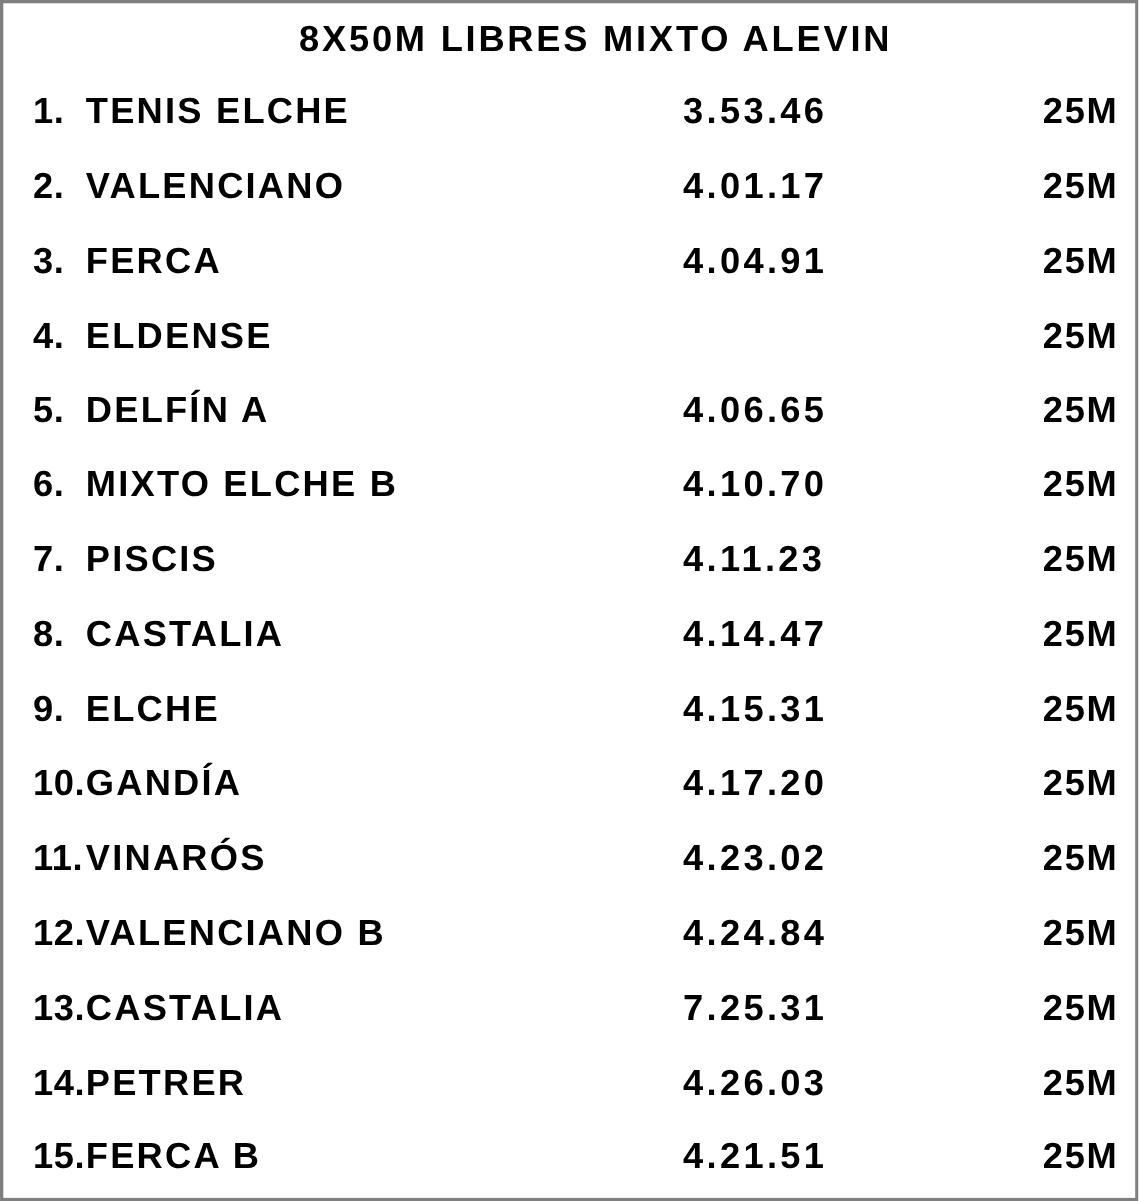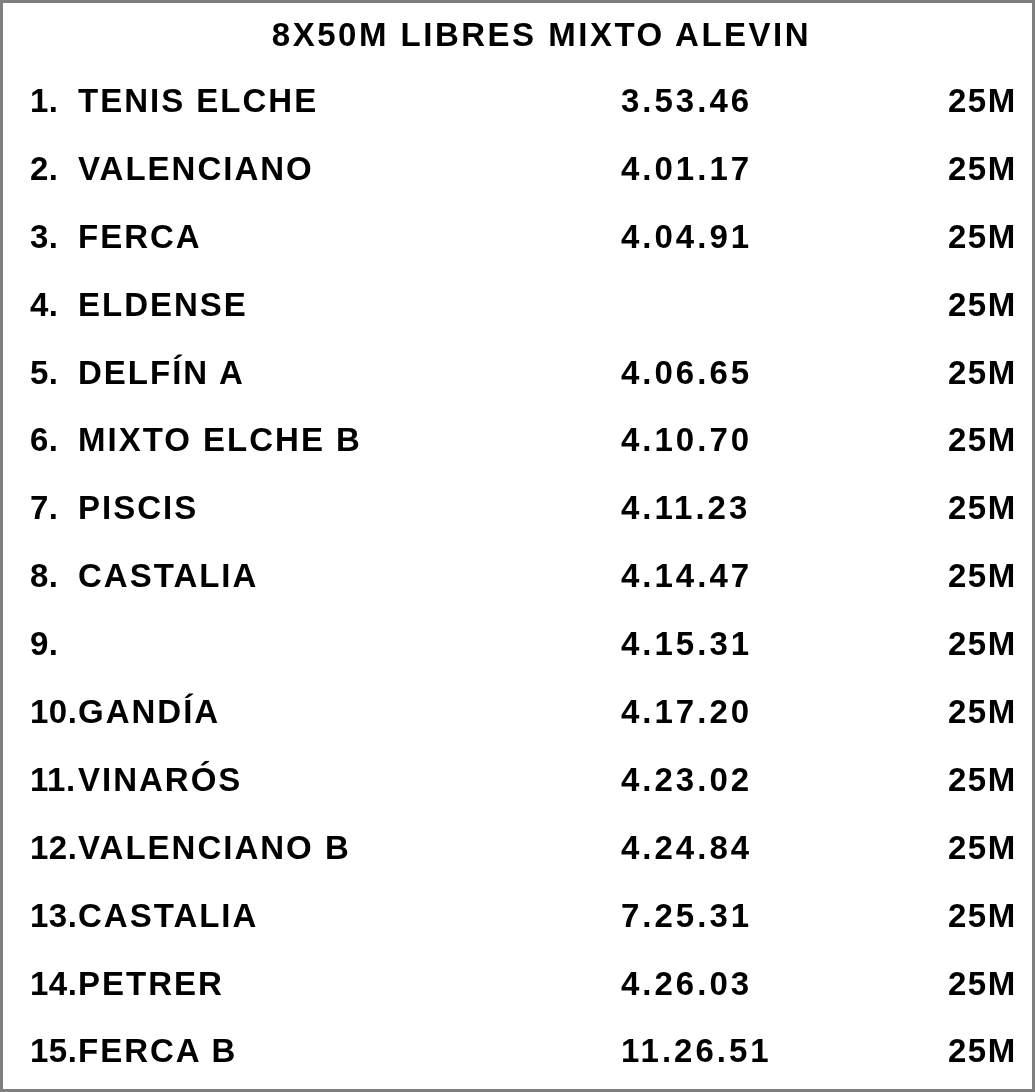--- a/index.html
+++ b/index.html
@@ -120,20 +120,21 @@
 
   <div class="result-row">
     <span class="rank">8.</span>
     <span class="team">CASTALIA</span>
     <span class="time">4.14.47</span>
     <span class="pool">25M</span>
   </div>
 
   <div class="result-row">
     <span class="rank">9.</span>
+    <span class="team">ELCHE</span>
     <span class="time">4.15.31</span>
     <span class="pool">25M</span>
   </div>
 
   <div class="result-row">
     <span class="rank">10.</span>
     <span class="team">GANDÍA</span>
     <span class="time">4.17.20</span>
     <span class="pool">25M</span>
   </div>
@@ -162,17 +163,17 @@
   <div class="result-row">
     <span class="rank">14.</span>
     <span class="team">PETRER</span>
     <span class="time">4.26.03</span>
     <span class="pool">25M</span>
   </div>
 
   <div class="result-row">
     <span class="rank">15.</span>
     <span class="team">FERCA B</span>
-    <span class="time">11.26.51</span>
+    <span class="time">4.21.51</span>
     <span class="pool">25M</span>
   </div>
 </div>
 </div>
 
 </body></html>

